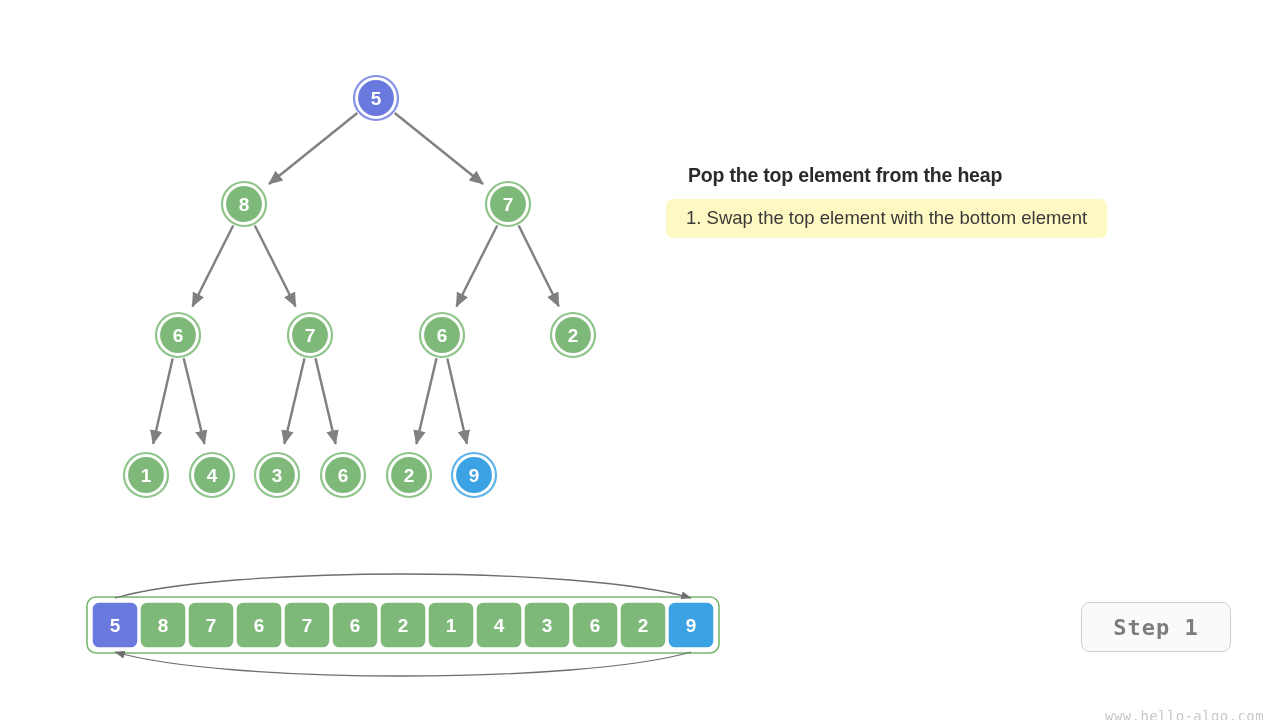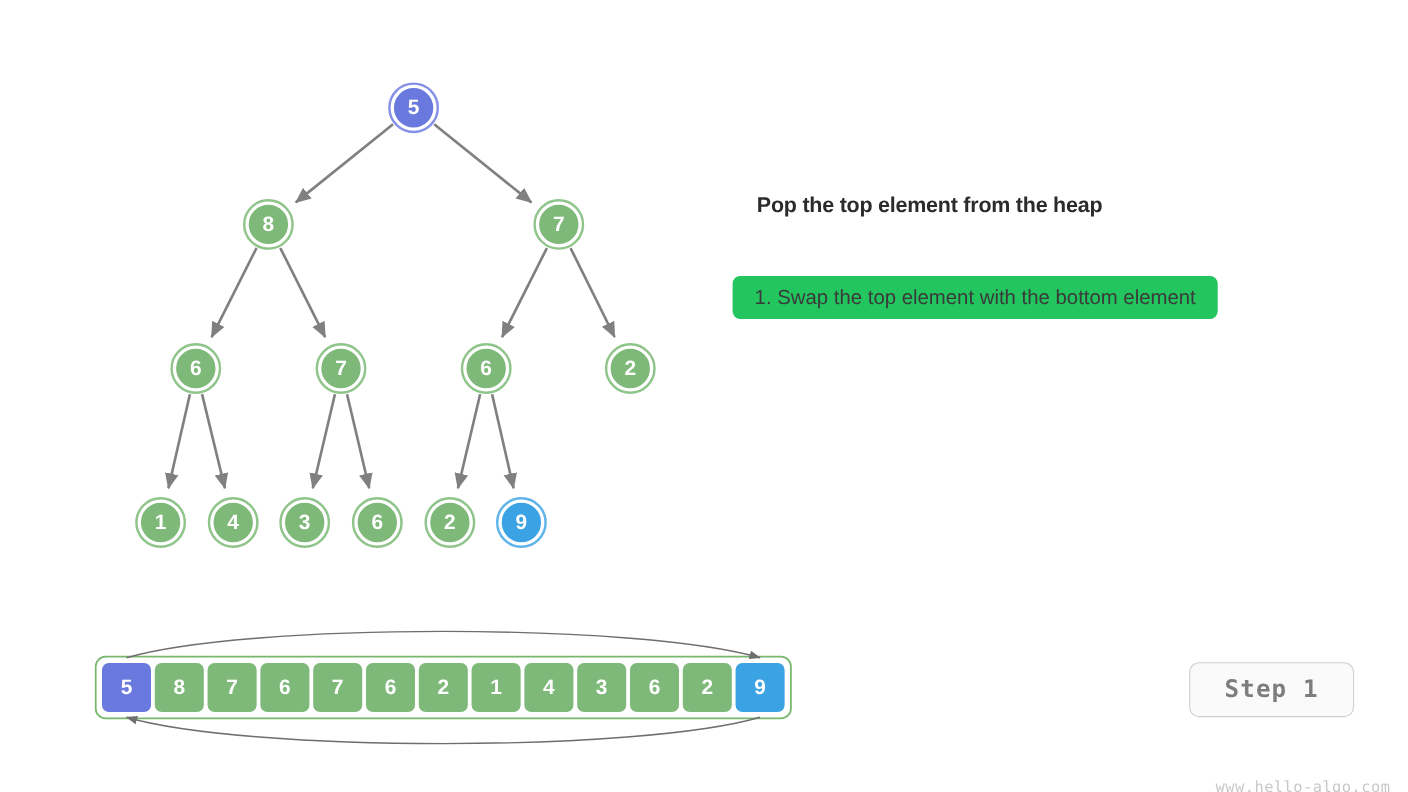--- a/index.html
+++ b/index.html
@@ -74,39 +74,38 @@
     position: absolute;
     left: 688px;
     top: 164px;
     width: 560px;
   }
   #panel-title {
     font-size: 19.5px;
     font-weight: 700;
     color: #2b2b2b;
     letter-spacing: -0.2px;
-    margin: 12px 0 12px 0;
+    margin: 0 0 12px 0;
     white-space: nowrap;
   }
   #panel-steps {
     margin: 0;
     padding: 0;
     list-style: none;
   }
   .panel-step {
     display: inline-block;
-    background: #22c55e;
+    background: #fef9c3;
     border-radius: 7px;
     color: #3a3a3a;
     font-size: 18.5px;
     font-weight: 400;
     padding: 8px 20px 9px 20px;
     margin-left: -22px;
     white-space: nowrap;
-    margin-top: 40px;
   }
 
   
   #step-badge {
     position: absolute;
     left: 1081px;
     top: 602px;
     width: 150px;
     height: 50px;
     box-sizing: border-box;

